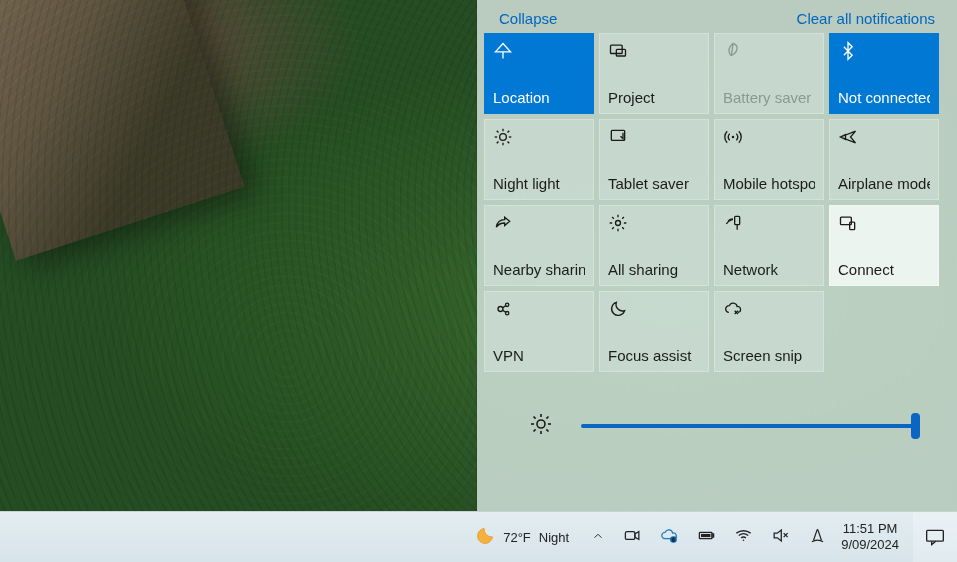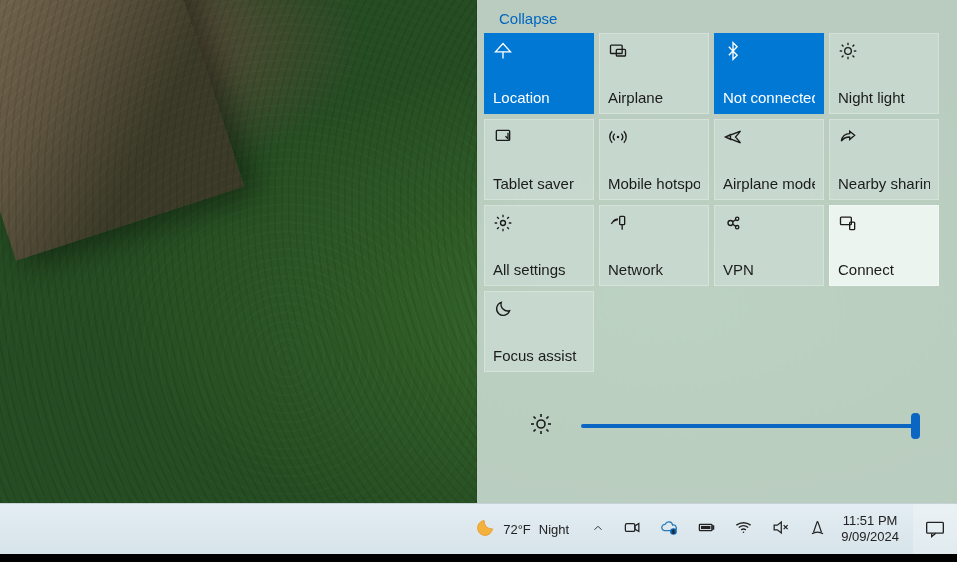--- a/index.html
+++ b/index.html
@@ -52,21 +52,21 @@
   .tile .ico{height:22px;display:flex;align-items:center;}
   .tile .ico svg{width:20px;height:20px;stroke:currentColor;fill:none;stroke-width:1.6;}
   .brightness-row{display:flex;align-items:center;gap:28px;padding:40px 40px 0 52px;}
   .brightness-row .sun{color:#1b1b1b;}
   .brightness-row .sun svg{width:24px;height:24px;stroke:currentColor;fill:none;stroke-width:1.6;}
   .slider{position:relative;flex:1;height:20px;}
   .slider .track{position:absolute;left:0;right:0;top:50%;height:4px;margin-top:-2px;background:#0a66c2;border-radius:2px;}
   .slider .thumb{position:absolute;top:50%;width:9px;height:26px;margin-top:-13px;background:#0a66c2;border-radius:4px;}
   
   .taskbar{
-    position:absolute;left:0;right:0;bottom:8px;height:50px;
+    position:absolute;left:0;right:0;bottom:0;height:50px;
     background:linear-gradient(180deg,#e3edf2 0%,#d7e4ea 100%);
     border-top:1px solid rgba(0,0,0,.08);
     display:flex;align-items:center;justify-content:flex-end;
     font-size:13px;color:#222;
   }
   .weather{display:flex;align-items:center;gap:8px;margin-right:22px;}
   .weather .moon svg{width:20px;height:20px;}
   .tray{display:flex;align-items:center;gap:18px;margin-right:14px;}
   .tray .tico svg{width:19px;height:19px;stroke:#222;fill:none;stroke-width:1.6;}
   .tray .chev svg{width:14px;height:14px;}
@@ -75,39 +75,49 @@
   .notif-btn svg{width:20px;height:18px;stroke:#222;fill:none;stroke-width:1.6;}
 </style>
 </head>
 <body>
 
 <div class="desktop"></div>
 
 <div class="action-center">
   <div class="ac-header">
     <span>Collapse</span>
+    <span>Clear all notifications</span>
   </div>
   <div class="tiles" id="tiles">
       <div class="tile active">
         <span class="ico">
           <svg viewBox="0 0 24 24">
             <polygon points="12 3 21 13 3 13"></polygon>
             <line x1="12" y1="13" x2="12" y2="21"></line>
           </svg>
         </span>
         <span class="label">Location</span>
       </div>
       <div class="tile">
         <span class="ico">
           <svg viewBox="0 0 24 24">
             <rect x="3" y="5" width="14" height="10" rx="1"></rect>
             <rect x="10" y="10" width="11" height="8" rx="1"></rect>
           </svg>
         </span>
-        <span class="label">Airplane</span>
+        <span class="label">Project</span>
+      </div>
+      <div class="tile disabled">
+        <span class="ico">
+          <svg viewBox="0 0 24 24">
+            <path d="M12 3C7 7 6 12 9 17c4 0 8-4 8-9 0-2-2-4-5-5Z"></path>
+            <line x1="12" y1="3" x2="10" y2="18"></line>
+          </svg>
+        </span>
+        <span class="label">Battery saver</span>
       </div>
       <div class="tile active">
         <span class="ico">
           <svg viewBox="0 0 24 24">
             <polyline points="7 7 17 17 12 22 12 2 17 7 7 17"></polyline>
           </svg>
         </span>
         <span class="label">Not connected</span>
       </div>
       <div class="tile">
@@ -163,61 +173,70 @@
         </span>
         <span class="label">Nearby sharing</span>
       </div>
       <div class="tile">
         <span class="ico">
           <svg viewBox="0 0 24 24">
             <circle cx="12" cy="12" r="3"></circle>
             <path d="M12 2v3M12 19v3M2 12h3M19 12h3M4.9 4.9l2.1 2.1M17 17l2.1 2.1M4.9 19.1L7 17M17 7l2.1-2.1"></path>
           </svg>
         </span>
-        <span class="label">All settings</span>
+        <span class="label">All sharing</span>
       </div>
       <div class="tile">
         <span class="ico">
           <svg viewBox="0 0 24 24">
             <rect x="14" y="4" width="6" height="10" rx="1"></rect>
             <line x1="17" y1="14" x2="17" y2="20"></line>
             <path d="M6 10a8 8 0 0 1 6-3"></path>
             <path d="M4 13a11 11 0 0 1 8-5"></path>
           </svg>
         </span>
         <span class="label">Network</span>
+      </div>
+      <div class="tile hover">
+        <span class="ico">
+          <svg viewBox="0 0 24 24">
+            <rect x="3" y="5" width="13" height="9" rx="1"></rect>
+            <rect x="14" y="11" width="6" height="9" rx="1"></rect>
+          </svg>
+        </span>
+        <span class="label">Connect</span>
       </div>
       <div class="tile">
         <span class="ico">
           <svg viewBox="0 0 24 24">
             <circle cx="9" cy="12" r="3"></circle>
             <circle cx="17" cy="7" r="2"></circle>
             <circle cx="17" cy="17" r="2"></circle>
             <line x1="11.5" y1="10.5" x2="15.5" y2="8"></line>
             <line x1="11.5" y1="13.5" x2="15.5" y2="16"></line>
           </svg>
         </span>
         <span class="label">VPN</span>
       </div>
-      <div class="tile hover">
-        <span class="ico">
-          <svg viewBox="0 0 24 24">
-            <rect x="3" y="5" width="13" height="9" rx="1"></rect>
-            <rect x="14" y="11" width="6" height="9" rx="1"></rect>
-          </svg>
-        </span>
-        <span class="label">Connect</span>
-      </div>
       <div class="tile">
         <span class="ico">
           <svg viewBox="0 0 24 24">
             <path d="M20 14A8 8 0 0 1 10 4a8 8 0 1 0 10 10Z"></path>
           </svg>
         </span>
         <span class="label">Focus assist</span>
+      </div>
+      <div class="tile">
+        <span class="ico">
+          <svg viewBox="0 0 24 24">
+            <path d="M7 16a4 4 0 0 1 .5-8 5 5 0 0 1 9.5 1 3.5 3.5 0 0 1 1 7"></path>
+            <path d="M14 14l4 4M18 14l-4 4"></path>
+          </svg>
+        </span>
+        <span class="label">Screen snip</span>
       </div>
     </div>
   <div class="brightness-row">
     <span class="sun">
       <svg viewBox="0 0 24 24">
           <circle cx="12" cy="12" r="4"></circle>
           <line x1="12" y1="2" x2="12" y2="5"></line>
           <line x1="12" y1="19" x2="12" y2="22"></line>
           <line x1="2" y1="12" x2="5" y2="12"></line>
           <line x1="19" y1="12" x2="22" y2="12"></line>

